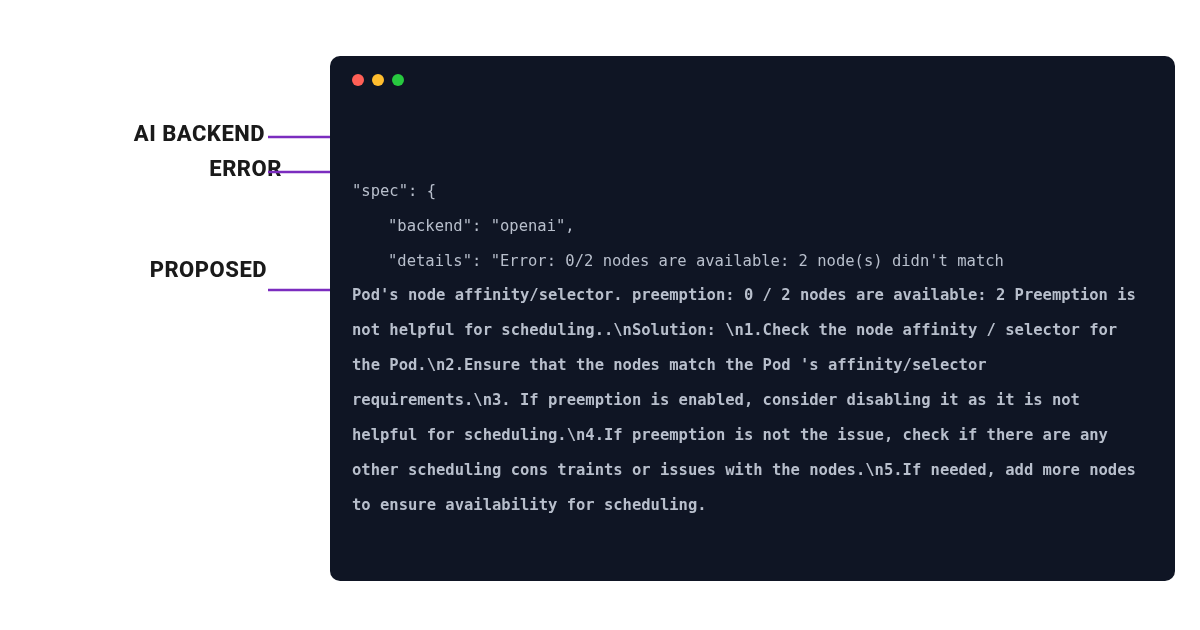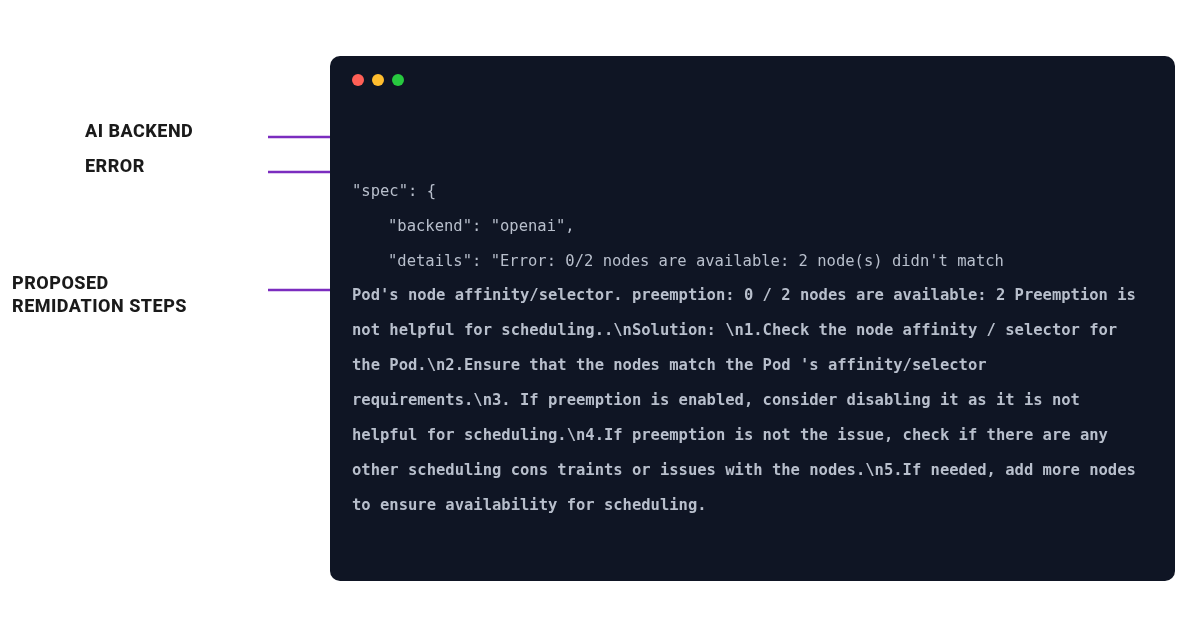--- a/index.html
+++ b/index.html
@@ -57,40 +57,40 @@
       display: block;
       padding-left: 36px;
     }
     .code-rest {
       display: block;
       font-weight: bold;
     }
     .label {
       position: absolute;
       font-weight: 800;
-      font-size: 18px;
+      font-size: 22px;
       color: #1a1a1a;
       letter-spacing: 0.5px;
-      text-align: left;
+      text-align: right;
       line-height: 1.25;
       text-transform: uppercase;
     }
     .label-backend {
       left: 85px;
       top: 120px;
       width: 180px;
     }
     .label-error {
-      left: 85px;
+      left: 102px;
       top: 155px;
       width: 180px;
     }
     .label-remediation {
       left: 12px;
-      top: 272px;
+      top: 256px;
       width: 255px;
     }
     .arrow {
       position: absolute;
       stroke: #7b2cbf;
       fill: #7b2cbf;
     }
     .arrow-backend {
       left: 268px;
       top: 128px;
@@ -104,21 +104,20 @@
       top: 281px;
     }
   </style>
 </head>
 <body>
 
 <div class="label label-backend">AI BACKEND</div>
 <div class="label label-error">ERROR</div>
 <div class="label label-remediation">
   <span>PROPOSED</span><br>
-  <span>REMIDATION STEPS</span>
 </div>
 
 <svg class="arrow arrow-backend" width="90" height="18" viewBox="0 0 90 18">
   <line x1="0" y1="9" x2="78" y2="9" stroke="#7b2cbf" stroke-width="2.5"></line>
   <polygon points="78,3 90,9 78,15" fill="#7b2cbf"></polygon>
 </svg>
 
 <svg class="arrow arrow-error" width="90" height="18" viewBox="0 0 90 18">
   <line x1="0" y1="9" x2="78" y2="9" stroke="#7b2cbf" stroke-width="2.5"></line>
   <polygon points="78,3 90,9 78,15" fill="#7b2cbf"></polygon>

